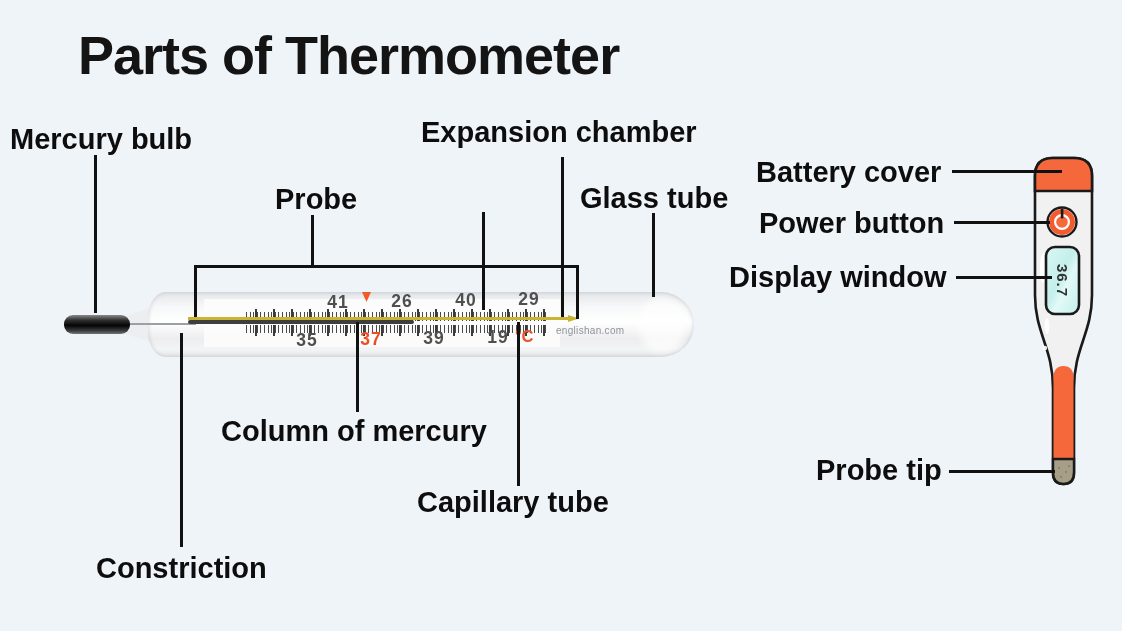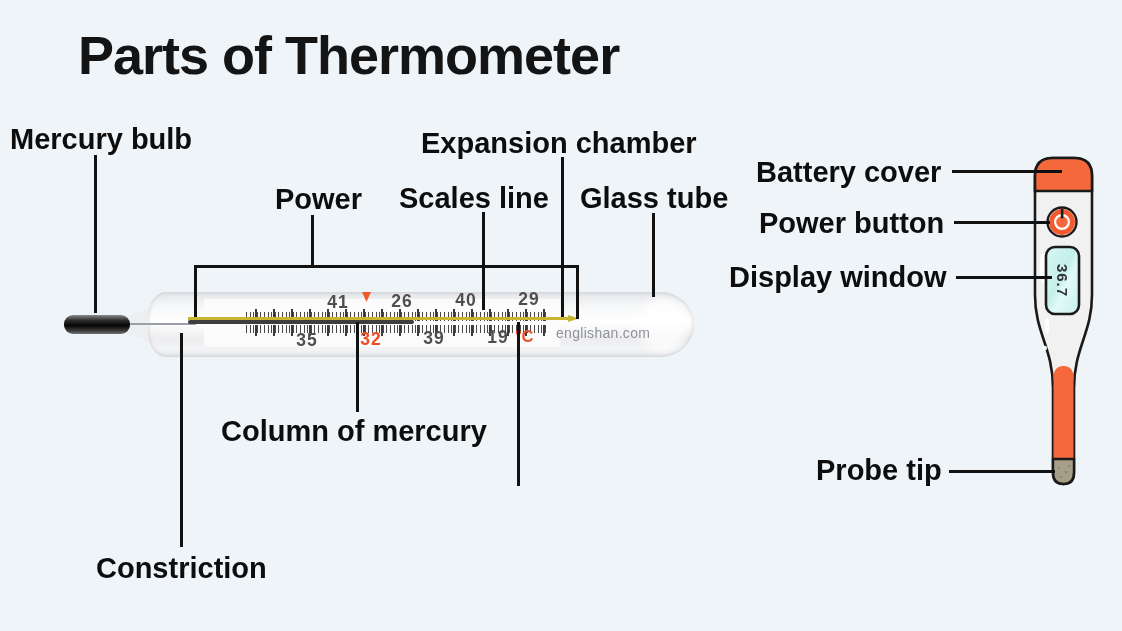--- a/index.html
+++ b/index.html
@@ -68,21 +68,21 @@
     clip-path:polygon(0 0,100% 50%,0 100%);}
   .mercury-line{ position:absolute; left:188px; top:320px; width:226px; height:4px; background:#3e3e3e; border-radius:2px; z-index:3;}
   .marker{ position:absolute; left:362px; top:292px; width:9px; height:10px; background:#f05a28; z-index:4;
     clip-path:polygon(0 0,100% 0,50% 100%);}
   .num{
     position:absolute; z-index:4; width:36px; text-align:center;
     font-size:17.5px; color:#4f4f4f; font-weight:bold; letter-spacing:1px;
   }
   .num.red{ color:#ee4d23; }
   .unit{ position:absolute; z-index:4; font-size:16.5px; font-weight:bold; color:#f0512a; }
-  .watermark{ position:absolute; left:556px; top:325px; z-index:4; font-size:14px; color:#8e9399; letter-spacing:.3px;}
+  .watermark{ position:absolute; left:556px; top:325px; z-index:4; font-size:10px; color:#8e9399; letter-spacing:.3px;}
 
   
   .digi{ position:absolute; left:1020px; top:148px; z-index:4; }
 </style>
 </head>
 <body>
 
 <div class="canvas">
 
   <h1 class="title">Parts of Thermometer</h1>
@@ -99,21 +99,21 @@
   <div class="yellow-arrow"></div>
   <div class="mercury-line"></div>
   <div class="marker"></div>
 
   <span class="num" style="left:320px; top:292px;">41</span>
   <span class="num" style="left:384px; top:291px;">26</span>
   <span class="num" style="left:448px; top:290px;">40</span>
   <span class="num" style="left:511px; top:289px;">29</span>
 
   <span class="num" style="left:289px; top:330px;">35</span>
-  <span class="num red" style="left:353px; top:329px;">32</span>
+  <span class="num red" style="left:353px; top:329px;">37</span>
   <span class="num" style="left:416px; top:328px;">39</span>
   <span class="num" style="left:480px; top:327px;">19</span>
   <span class="unit" style="left:515px; top:327px;">°C</span>
 
   <span class="watermark">englishan.com</span>
 
   <div class="ln v" style="left:94px;  top:155px; height:158px;"></div>
   <div class="ln v" style="left:180px; top:333px; height:214px;"></div>
   <div class="ln v" style="left:311px; top:215px; height:52px;"></div>
   <div class="ln h" style="left:194px; top:265px; width:385px;"></div>
@@ -124,25 +124,25 @@
   <div class="ln v" style="left:652px; top:213px; height:84px;"></div>
   <div class="ln v" style="left:356px; top:322px; height:90px;"></div>
   <div class="ln v" style="left:517px; top:322px; height:164px;"></div>
 
   <div class="ln h" style="left:952px; top:170px; width:110px;"></div>
   <div class="ln h" style="left:954px; top:221px; width:96px;"></div>
   <div class="ln h" style="left:956px; top:276px; width:96px;"></div>
   <div class="ln h" style="left:949px; top:470px; width:106px;"></div>
 
   <span class="lbl" style="left:10px;  top:124px;">Mercury bulb</span>
-  <span class="lbl" style="left:275px; top:184px;">Power</span>
-  <span class="lbl" style="left:399px; top:183px;">Scales line</span>
-  <span class="lbl" style="left:421px; top:128px;">Expansion chamber</span>
+  <span class="lbl" style="left:275px; top:184px;">Probe</span>
+  <span class="lbl" style="left:421px; top:117px;">Expansion chamber</span>
   <span class="lbl" style="left:580px; top:183px;">Glass tube</span>
   <span class="lbl" style="left:221px; top:416px;">Column of mercury</span>
+  <span class="lbl" style="left:417px; top:487px;">Capillary tube</span>
   <span class="lbl" style="left:96px;  top:553px;">Constriction</span>
 
   <span class="lbl" style="left:756px; top:157px;">Battery cover</span>
   <span class="lbl" style="left:759px; top:208px;">Power button</span>
   <span class="lbl" style="left:729px; top:262px;">Display window</span>
   <span class="lbl" style="left:816px; top:455px;">Probe tip</span>
 
   <svg class="digi" width="102" height="350" viewBox="0 0 102 350">
     <defs>
       <linearGradient id="dispGrad" x1="0" y1="0" x2="1" y2="1">

